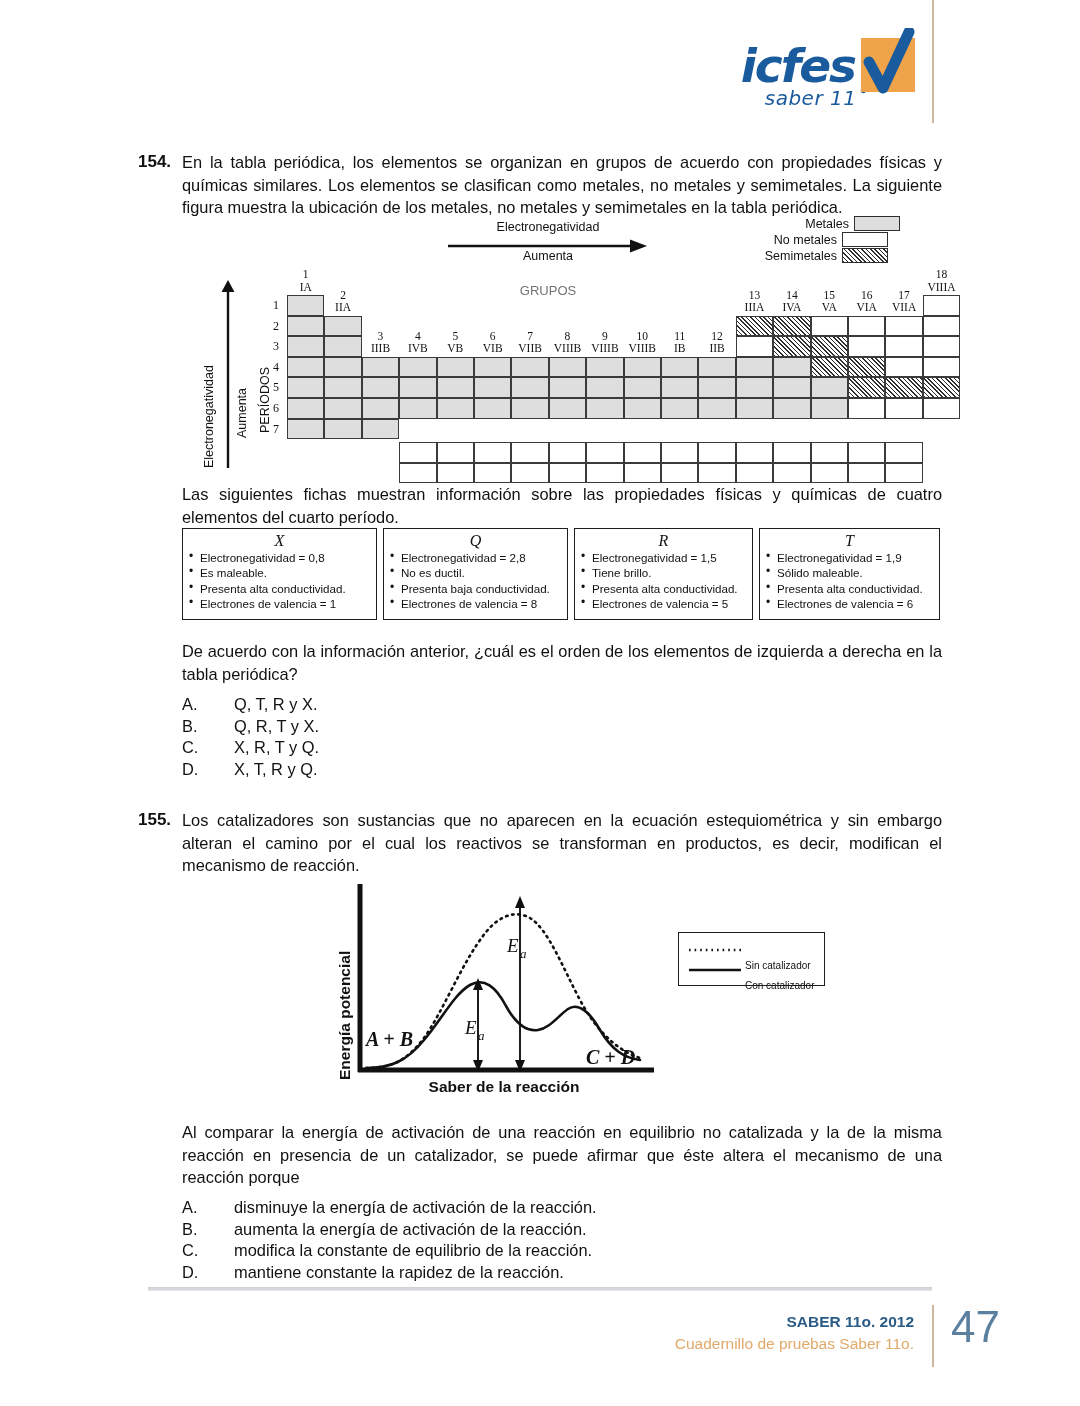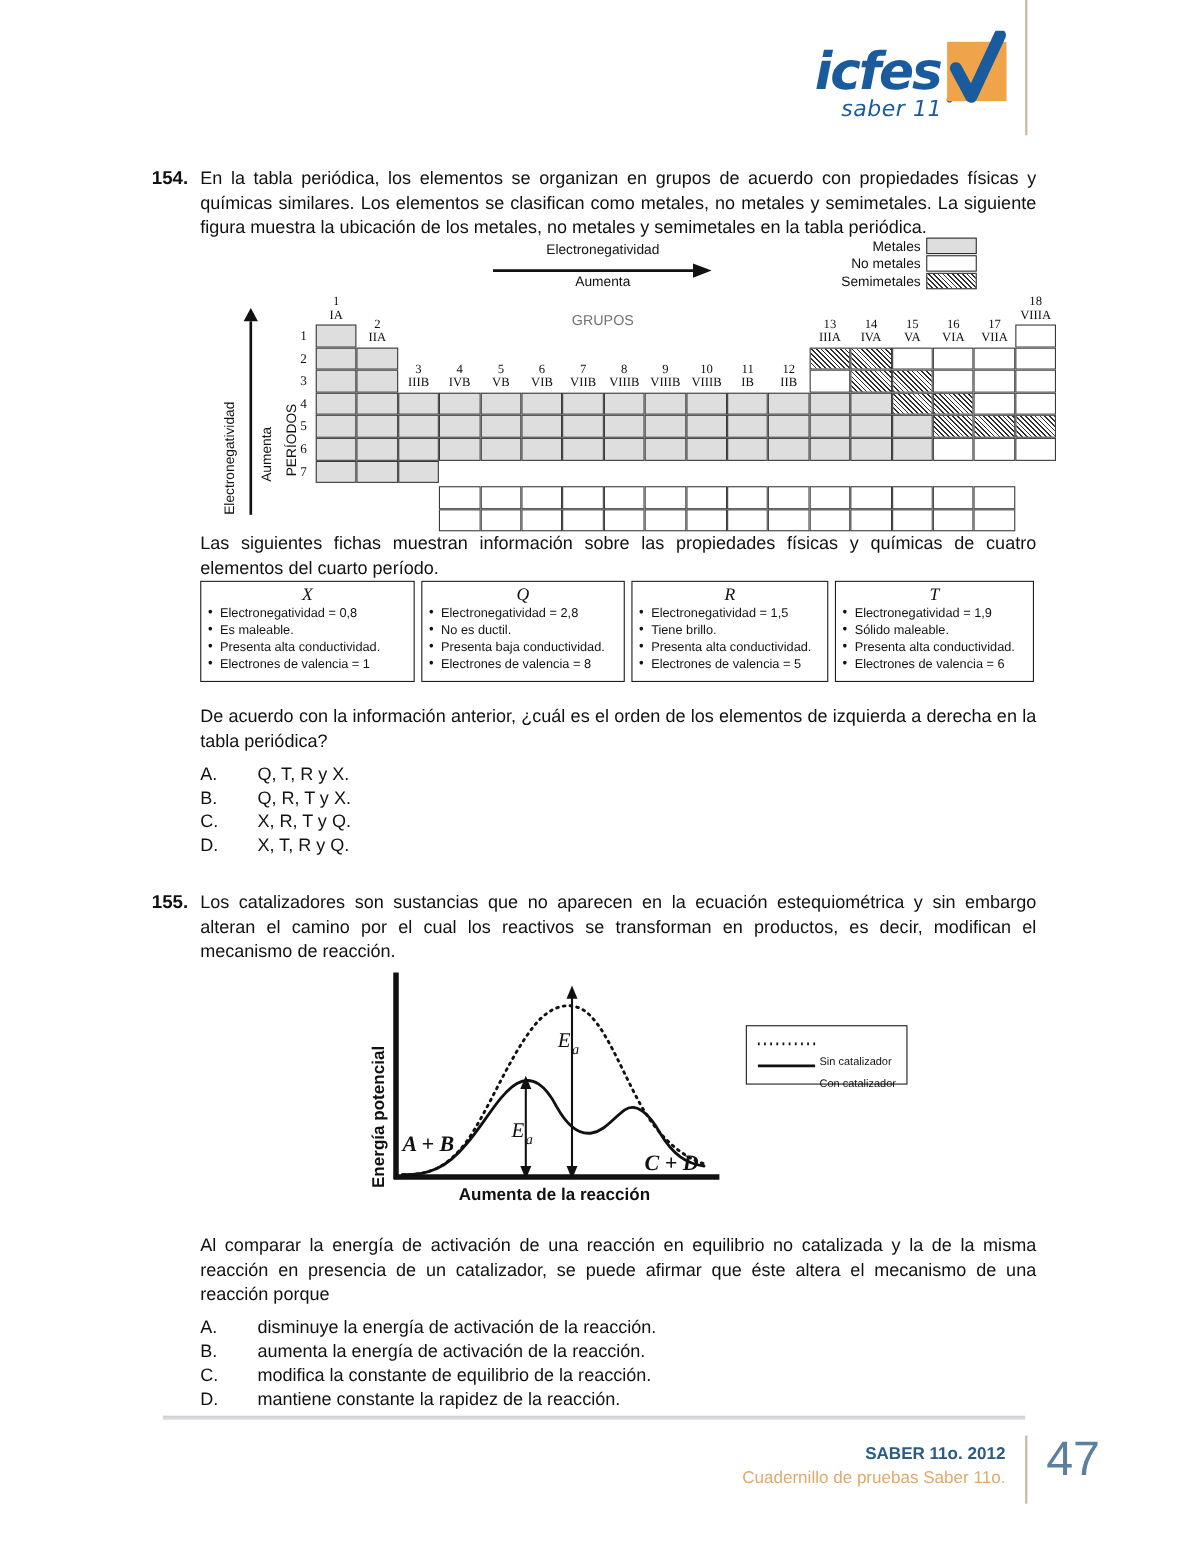--- a/index.html
+++ b/index.html
@@ -198,21 +198,21 @@
 
   <div class="lbl-en-top" style="left:268px; top:2px; width:200px;">Electronegatividad</div>
   <svg class="axis-arrow-h" style="left:268px; top:20px;" width="200" height="16">
     <line x1="0" y1="8" x2="182" y2="8" stroke="#111" stroke-width="2.4"></line>
     <polygon points="182,1.5 199,8 182,14.5" fill="#111"></polygon>
   </svg>
   <div class="lbl-en-top" style="left:268px; top:31px; width:200px;">Aumenta</div>
   <div class="lbl-grupos" style="left:268px; top:65px; width:200px;">GRUPOS</div>
 
   <div class="legend-fig1" style="left:550px; top:-2px; width:180px; height:54px;">
-    <div class="lrow" style="left:0; top:0;">
+    <div class="lrow" style="left:12px; top:0;">
       <span class="ltext">Metales</span>
       <span class="sw metal"></span>
     </div>
     <div class="lrow" style="left:0; top:16px;">
       <span class="ltext">No metales</span>
       <span class="sw nonmetal"></span>
     </div>
     <div class="lrow" style="left:0; top:32px;">
       <span class="ltext">Semimetales</span>
       <span class="sw semi"></span>
@@ -502,21 +502,21 @@
     <polygon points="134,190 129,178 139,178" fill="#111"></polygon>
 
     <text x="163" y="70" font-family="Liberation Serif, serif" font-style="italic" font-size="19" fill="#111">E</text>
     <text x="176" y="76" font-family="Liberation Serif, serif" font-style="italic" font-size="13" fill="#111">a</text>
     <text x="121" y="152" font-family="Liberation Serif, serif" font-style="italic" font-size="19" fill="#111">E</text>
     <text x="134" y="158" font-family="Liberation Serif, serif" font-style="italic" font-size="13" fill="#111">a</text>
     <text x="22" y="164" font-family="Liberation Serif, serif" font-style="italic" font-weight="bold" font-size="20" fill="#111">A + B</text>
     <text x="242" y="182" font-family="Liberation Serif, serif" font-style="italic" font-weight="bold" font-size="20" fill="#111">C + D</text>
   </svg>
 
-  <div class="xlabel-f2" style="left:14px; top:198px;">Aumenta de la reacción</div>
+  <div class="xlabel-f2" style="left:14px; top:198px;">Saber de la reacción</div>
 
   <div class="legend2" style="left:348px; top:52px;">
     <div class="l2row">
       <span class="l2key">
         <svg width="56" height="8">
             <line x1="2" y1="4" x2="54" y2="4" stroke="#111" stroke-width="2.4" stroke-dasharray="1.6 4"></line>
           </svg>
       </span>
       <span class="l2txt">Sin catalizador</span>
     </div>

